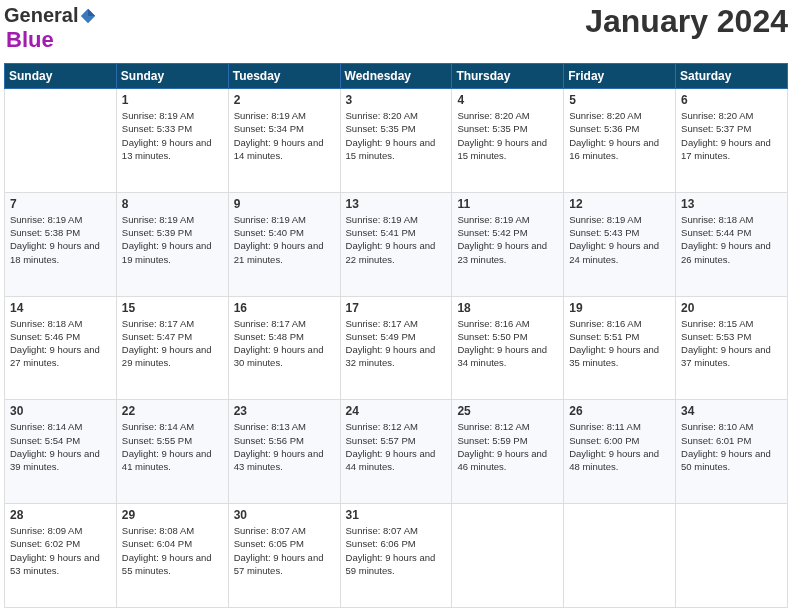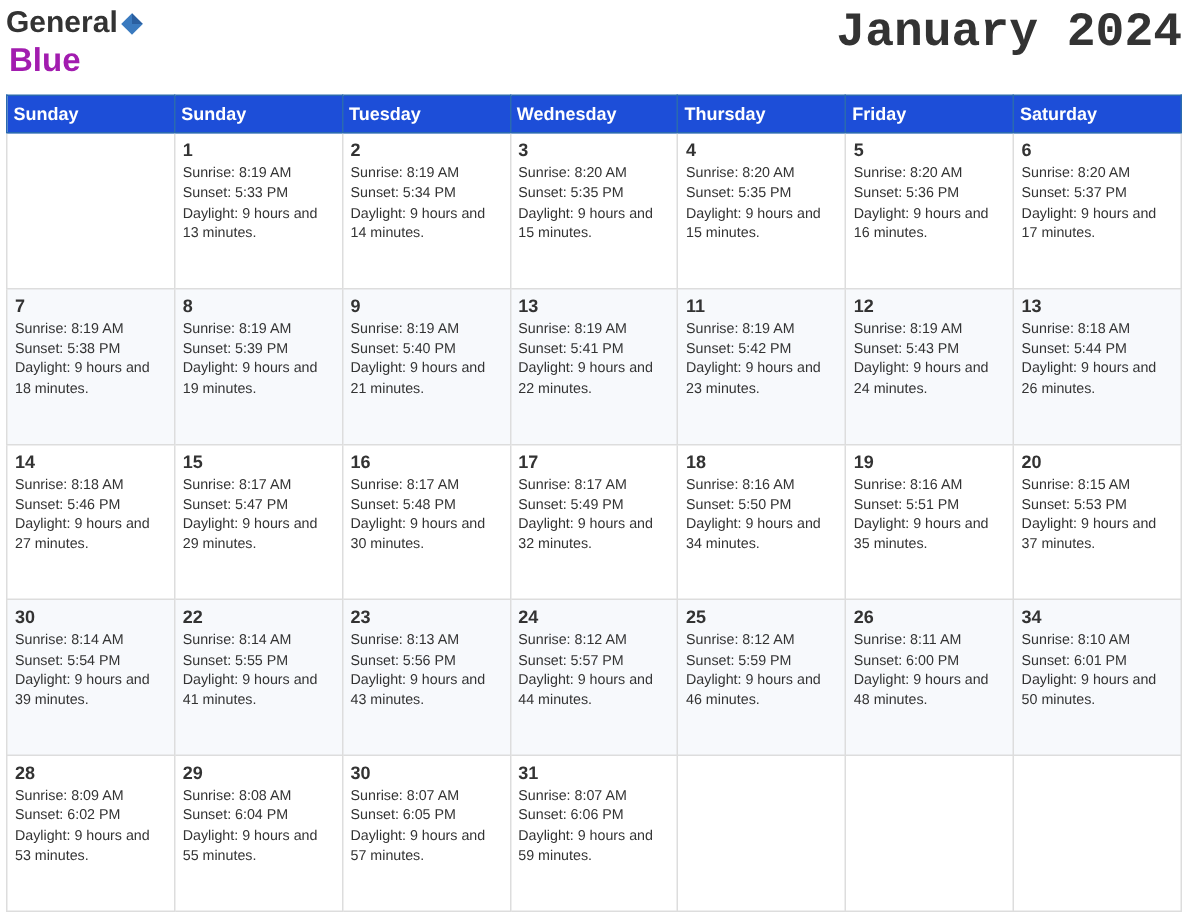--- a/index.html
+++ b/index.html
@@ -36,41 +36,40 @@
       color: #333;
     }
     .logo-general { color: #333; }
     .logo-icon {
       width: 18px;
       height: 18px;
       margin-left: 1px;
     }
     .title-block {
       text-align: right;
-      font-family: Liberation Mono, monospace;
     }
     .month-title {
       font-size: 32px;
       font-weight: bold;
       color: #333;
       line-height: 1.1;
     }
     .location-title {
       font-size: 15px;
       color: #555;
     }
     .calendar {
       flex: 1;
       border: 1px solid #ccc;
       border-collapse: collapse;
       width: 100%;
       table-layout: fixed;
     }
     .calendar th {
-      background-color: #1d4ed8;
+      background-color: #0c4a6e;
       color: #fff;
       font-size: 12px;
       font-weight: bold;
       padding: 5px 4px;
       text-align: left;
       border: 1px solid #2a6aaf;
     }
     .calendar td {
       vertical-align: top;
       padding: 4px 5px;

